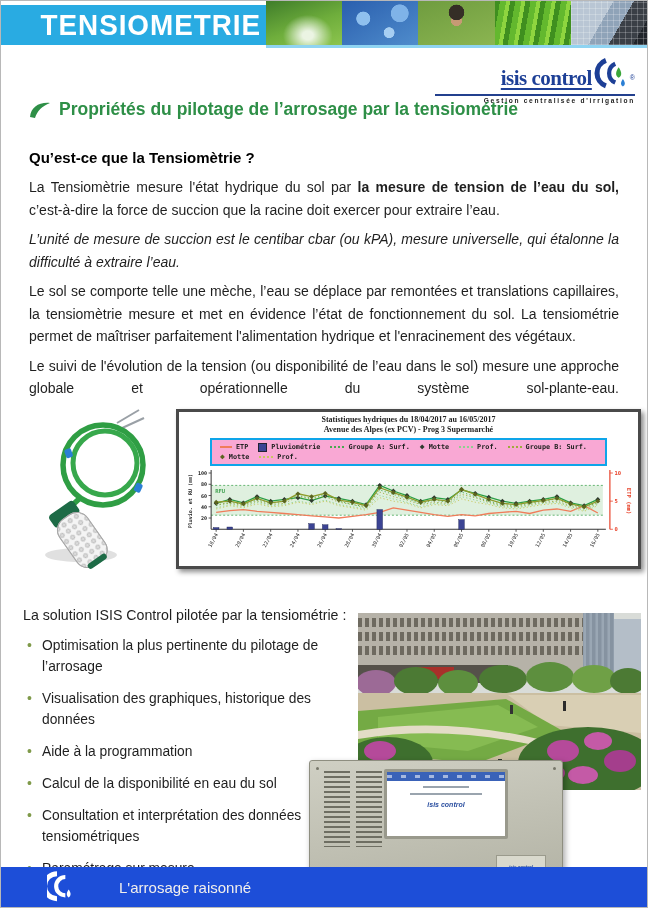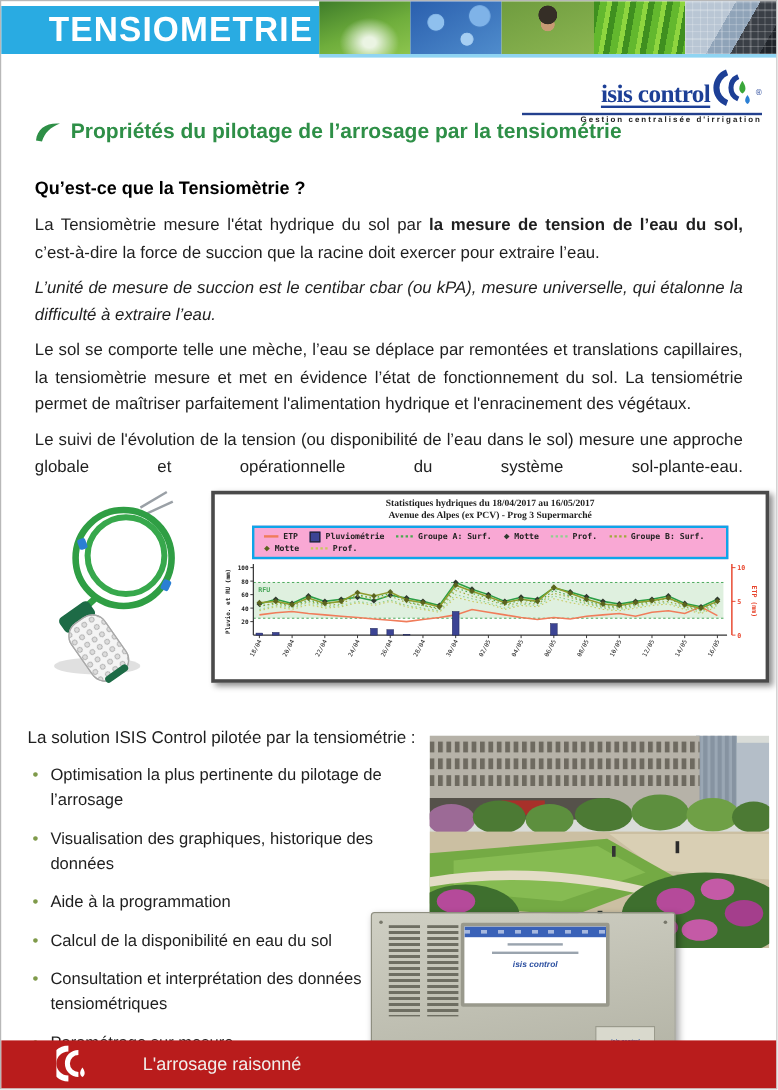--- a/index.html
+++ b/index.html
@@ -63,21 +63,21 @@
   .vent.v1{left:14px;} .vent.v2{left:46px;}
   .screen{position:absolute;left:74px;top:8px;width:118px;height:64px;background:#fff;border:3px solid #99998c;border-radius:2px;overflow:hidden;}
   .screen-top{height:9px;background:#3a62b8;background-image:repeating-linear-gradient(90deg,rgba(255,255,255,.55) 0 5px,rgba(0,0,0,0) 5px 14px);background-size:100% 3px;background-position:0 3px;background-repeat:no-repeat;}
   .screen-line{height:2px;background:#9aa4ae;margin:5px auto 0 auto;}
   .screen-brand{text-align:center;margin-top:6px;font-size:7px;font-weight:bold;font-style:italic;color:#2b4fa0;}
   .plate{position:absolute;right:16px;bottom:12px;width:48px;height:22px;background:#d9d9cd;border:1px solid #9a9a8c;display:flex;align-items:center;justify-content:center;}
   .plate span{font-size:4.5px;font-weight:bold;font-style:italic;color:#2b4fa0;}
   .screw{position:absolute;width:3px;height:3px;border-radius:50%;background:#77776a;}
 
   
-  .footer{position:absolute;left:0;right:0;bottom:0;height:40px;background:#b91c1c;display:flex;align-items:center;}
+  .footer{position:absolute;left:0;right:0;bottom:0;height:40px;background:#1d4ed8;display:flex;align-items:center;}
   .footer-logo{margin-left:46px;}
   .footer-tagline{margin-left:42px;color:#f2efec;font-size:15px;}
 </style>
 </head>
 <body>
 
 <div class="page">
 
   <div class="header">
     <div class="photo-strip">

